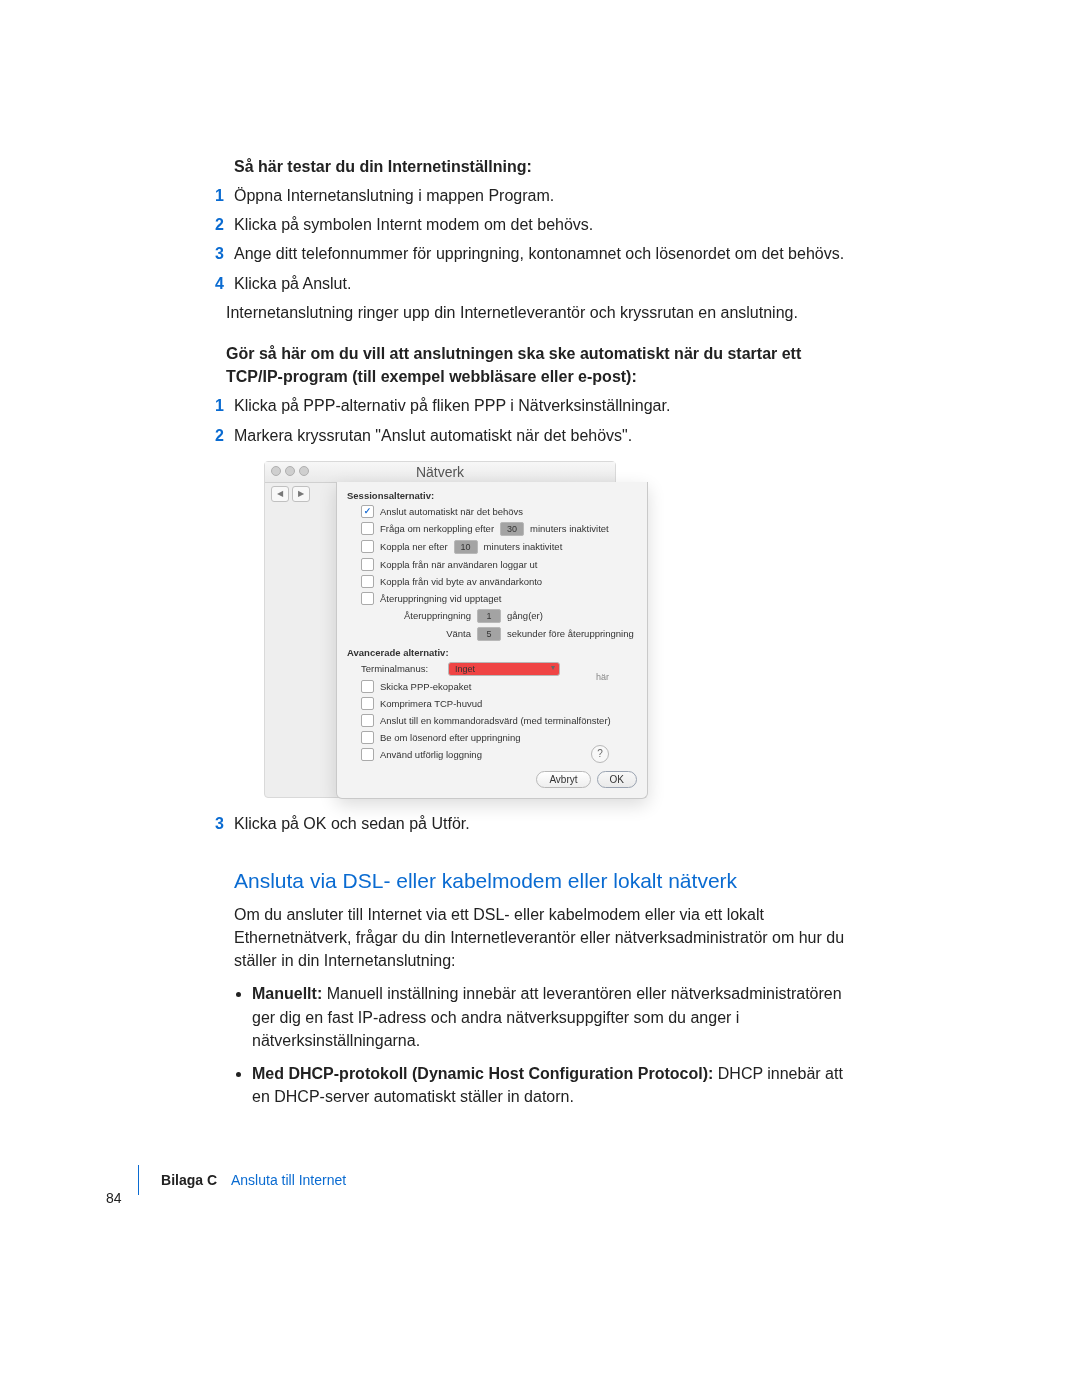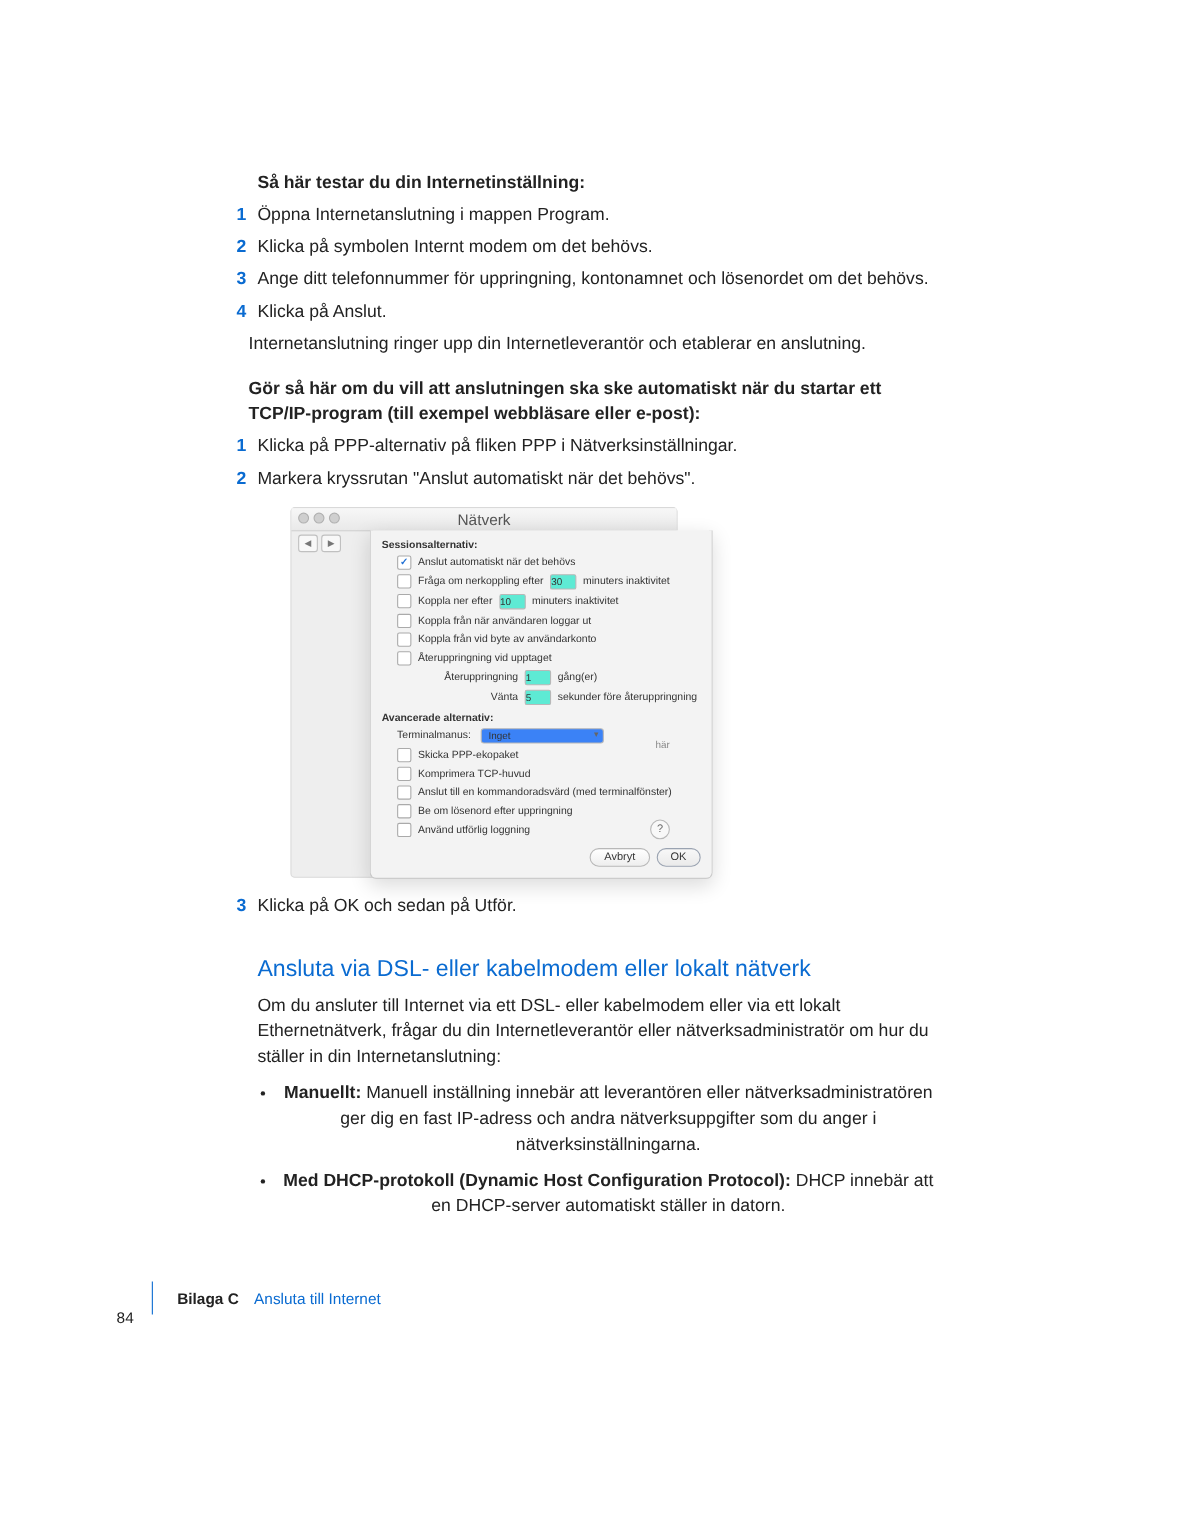--- a/index.html
+++ b/index.html
@@ -41,21 +41,21 @@
     margin: 6px 0;
   }
   .bold-lead { font-weight: 700; }
   .subhead {
     color: #0a6bd1;
     font-size: 21px;
     font-weight: 400;
     margin: 34px 0 10px 0;
   }
   .bullets { margin: 8px 0 0 18px; padding: 0; font-size: 16px; line-height: 1.45; }
-  .bullets li { margin: 10px 0; list-style: disc; text-align: center; }
+  .bullets li { margin: 10px 0; list-style: disc; }
 
   
   .footer {
     position: absolute;
     left: 106px;
     top: 1154px;
     font-size: 14px;
     display: flex;
     align-items: center;
     gap: 16px;
@@ -131,27 +131,27 @@
   .sheet .row .label-right { text-align: right; width: 84px; }
   .chk {
     width: 11px; height: 11px; border: 1px solid #aaa;
     border-radius: 2px; background:#fff; display:inline-flex;
     align-items:center; justify-content:center; font-size: 9px;
     color:#1c6ed4; font-weight:700; line-height:1;
   }
   .chk.on::after { content:"✓"; }
   .mini-input {
     width: 22px; height: 12px; border:1px solid #b8b8b8;
-    background:#5eead4; font-size:9px; 
+    background:#a3a3a3; font-size:9px; text-align:center;
     line-height:12px; border-radius:2px; display:inline-block;
   }
   .select {
     border:1px solid #b8b8b8; border-radius:3px;
-    background:#3b82f6; font-size:9px; padding:1px 14px 1px 6px;
-    position:relative; min-width:90px; display:inline-block;
+    background:#ef4444; font-size:9px; padding:1px 14px 1px 6px;
+    position:relative; min-width:90px; display:inline-block;margin-left:11px;
   }
   .select::after {
     content:"▾"; position:absolute; right:4px; top:0; font-size:8px; color:#666;
   }
   .sheet-buttons {
     display:flex; justify-content:flex-end; gap:6px; margin-top:8px;
   }
   .pill {
     border:1px solid #b8b8b8; border-radius:10px;
     background:linear-gradient(#fff,#eee);
@@ -212,21 +212,21 @@
     </div>
   <div class="step">
       <span class="num">3</span>
       <span>Ange ditt telefonnummer för uppringning, kontonamnet och lösenordet om det behövs.</span>
     </div>
   <div class="step">
       <span class="num">4</span>
       <span>Klicka på Anslut.</span>
     </div>
 
-  <p class="para" style="margin-left:-8px">Internetanslutning ringer upp din Internetleverantör och etablerar en anslutning.</p>
+  <p class="para" style="margin-left:-8px">Internetanslutning ringer upp din Internetleverantör och kryssrutan en anslutning.</p>
 
   <p class="para bold" style="margin-top:18px; margin-left:-8px">Gör så här om du vill att anslutningen ska ske automatiskt när du startar ett TCP/IP-program (till exempel webbläsare eller e-post):</p>
 
   <div class="step">
       <span class="num">1</span>
       <span>Klicka på PPP-alternativ på fliken PPP i Nätverksinställningar.</span>
     </div>
   <div class="step">
       <span class="num">2</span>
       <span>Markera kryssrutan "Anslut automatiskt när det behövs".</span>

